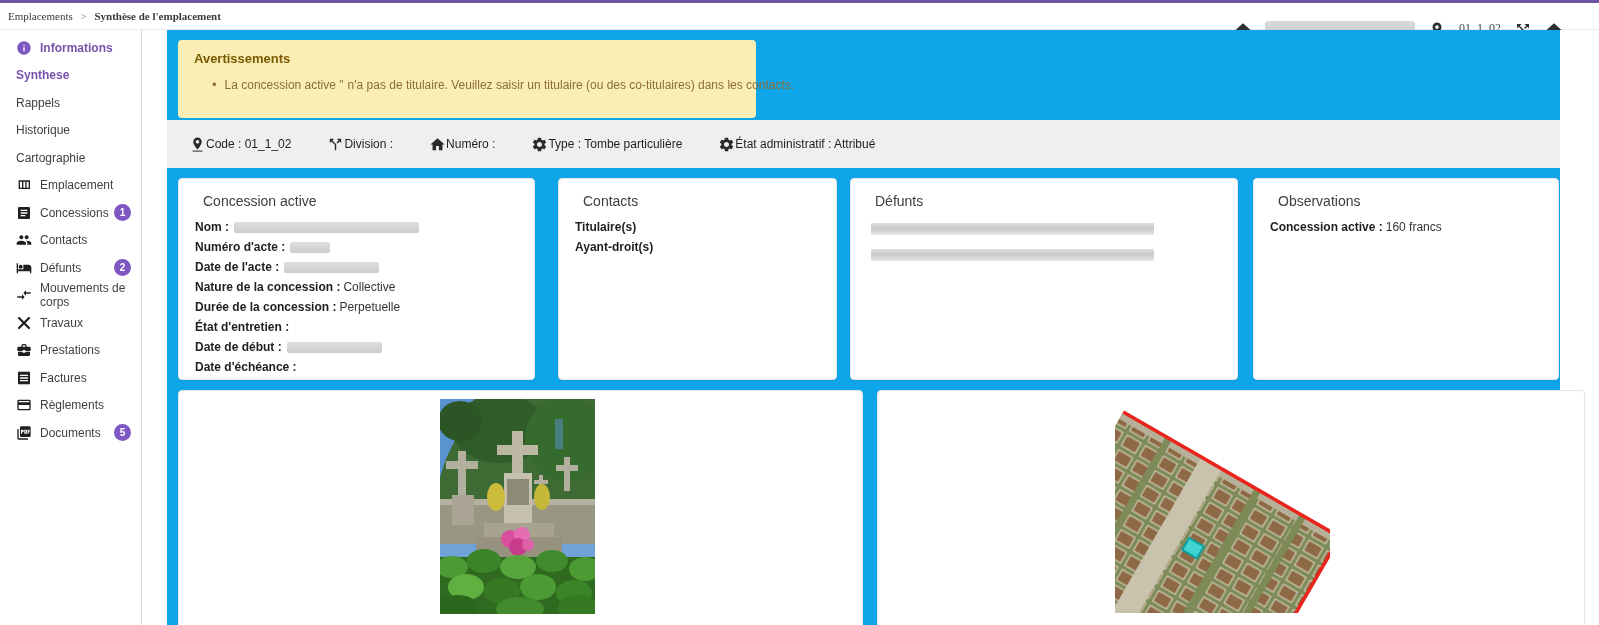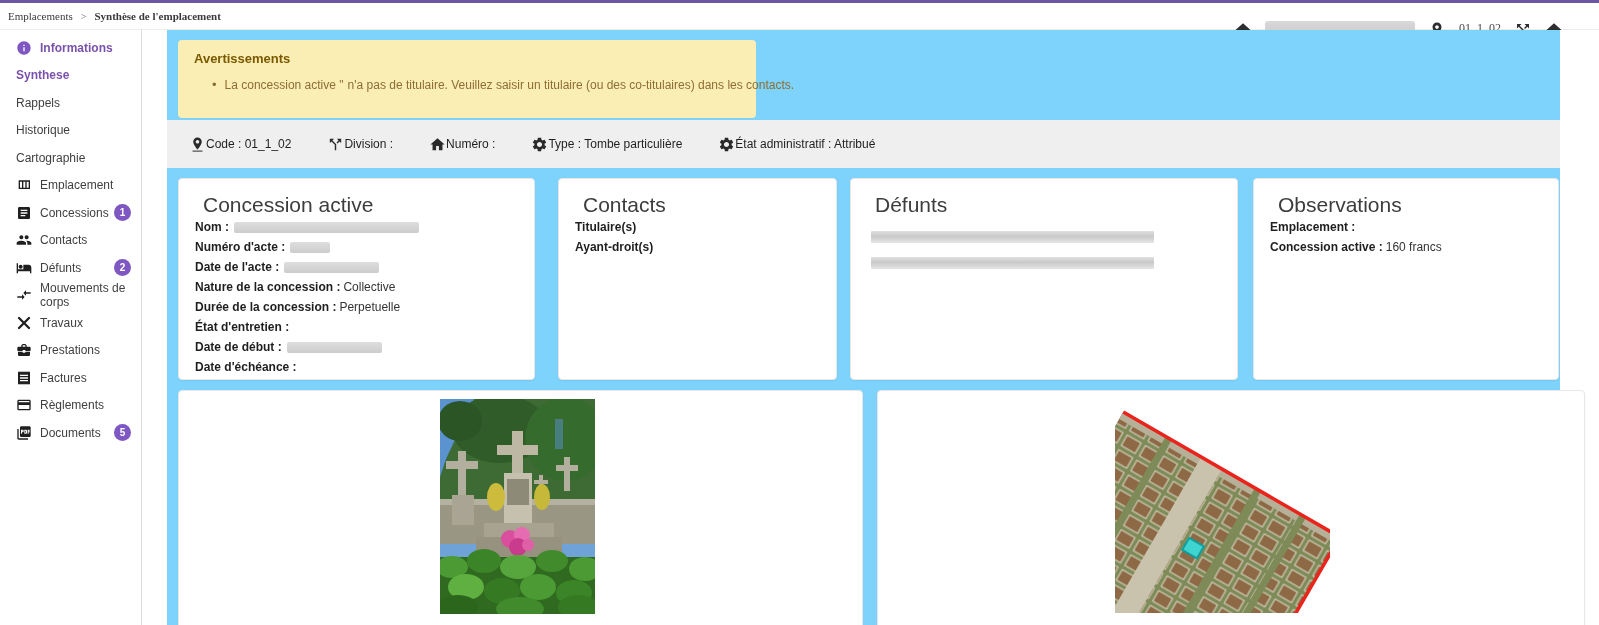--- a/index.html
+++ b/index.html
@@ -29,40 +29,40 @@
     padding-left:16px; font-size:12px; color:#3f3f3f; cursor:pointer; }
   .nav-item svg { width:16px; height:16px; fill:#1f1f1f; margin-right:8px; flex:none; }
   .nav-item.purple { color:#7b52ab; font-weight:bold; }
   .nav-item.purple svg { fill:#7e57c2; }
   .badge { position:absolute; right:10px; top:5px; width:17px; height:17px;
     border-radius:50%; background:#7e57c2; color:#fff; font-size:10px; font-weight:bold;
     display:flex; align-items:center; justify-content:center; }
 
   
   .main { position:absolute; left:167px; top:30px; width:1393px; height:595px;
-    background:#7dd3fc; }
+    background:#0ea5e9; }
 
   .warning-box { position:absolute; left:11px; top:10px; width:578px; height:78px;
     background:#faeeb5; border-radius:4px; padding:11px 16px; }
   .warning-title { font-size:13px; font-weight:bold; color:#7a5800; }
   .warning-line { margin-top:11px; padding-left:18px; font-size:12px; color:#8d6e33;
     display:flex; align-items:center; flex-wrap:nowrap; white-space:nowrap; }
   .warning-bullet { margin-right:8px; font-size:13px; }
   .redact-tan { display:inline-block; width:123px; height:10px; margin:0 2px;
     background:linear-gradient(#d9cda4,#cfc299); border-radius:2px; }
 
   .infobar { position:absolute; left:0; top:90px; width:1393px; height:48px;
     background:#efefef; display:flex; align-items:center; gap:36px; padding-left:22px; }
   .info-item { display:flex; align-items:center; font-size:12px; color:#1f1f1f; }
   .info-item svg { width:17px; height:17px; fill:#2a2a2a; display:block; }
 
   .card { position:absolute; top:148px; height:202px; background:#fff;
     border:1px solid #e7e7e7; border-radius:4px; box-shadow:0 1px 2px rgba(0,0,0,.06);
     padding:12px 16px; overflow:hidden; }
-  .card-title { font-size:21px; color:#3d3d3d; margin:2px 0 0 8px; }
+  .card-title { font-size:14px; color:#3d3d3d; margin:2px 0 8px 8px; }
   .field { font-size:12px; line-height:20px; color:#1f1f1f; white-space:nowrap; }
   .fl { font-weight:bold; }
   .fv { font-weight:normal; color:#333; margin-left:3px; }
   .redact-bar { display:inline-block; height:11px; vertical-align:middle; margin-left:5px;
     background:linear-gradient(#dedede,#cccccc); border-radius:2px; }
   .card-concession { left:11px;  width:357px; }
   .card-contacts   { left:391px; width:279px; }
   .card-defunts    { left:683px; width:388px; }
   .card-observations { left:1086px; width:306px; }
   .defunct-row { width:283px; height:12px; margin:14px 0 0 4px;
@@ -268,21 +268,20 @@
     </div>
 
     <div class="card card-defunts">
       <div class="card-title">Défunts</div>
       <div class="defunct-row"></div>
       <div class="defunct-row"></div>
     </div>
 
     <div class="card card-observations">
       <div class="card-title">Observations</div>
-      <div class="field"><span class="fl">Emplacement :</span></div>
       <div class="field"><span class="fl">Concession active :</span><span class="fv">160 francs</span></div>
     </div>
 
     <div class="panel panel-photo"></div>
     <div class="panel panel-map"></div>
 
     <div class="photo-img">
       <svg width="155" height="215" viewBox="0 0 155 215">
         <rect width="155" height="215" fill="#6fa3d8"></rect>
         <rect x="0" y="0" width="155" height="118" fill="#3d6b33"></rect>

